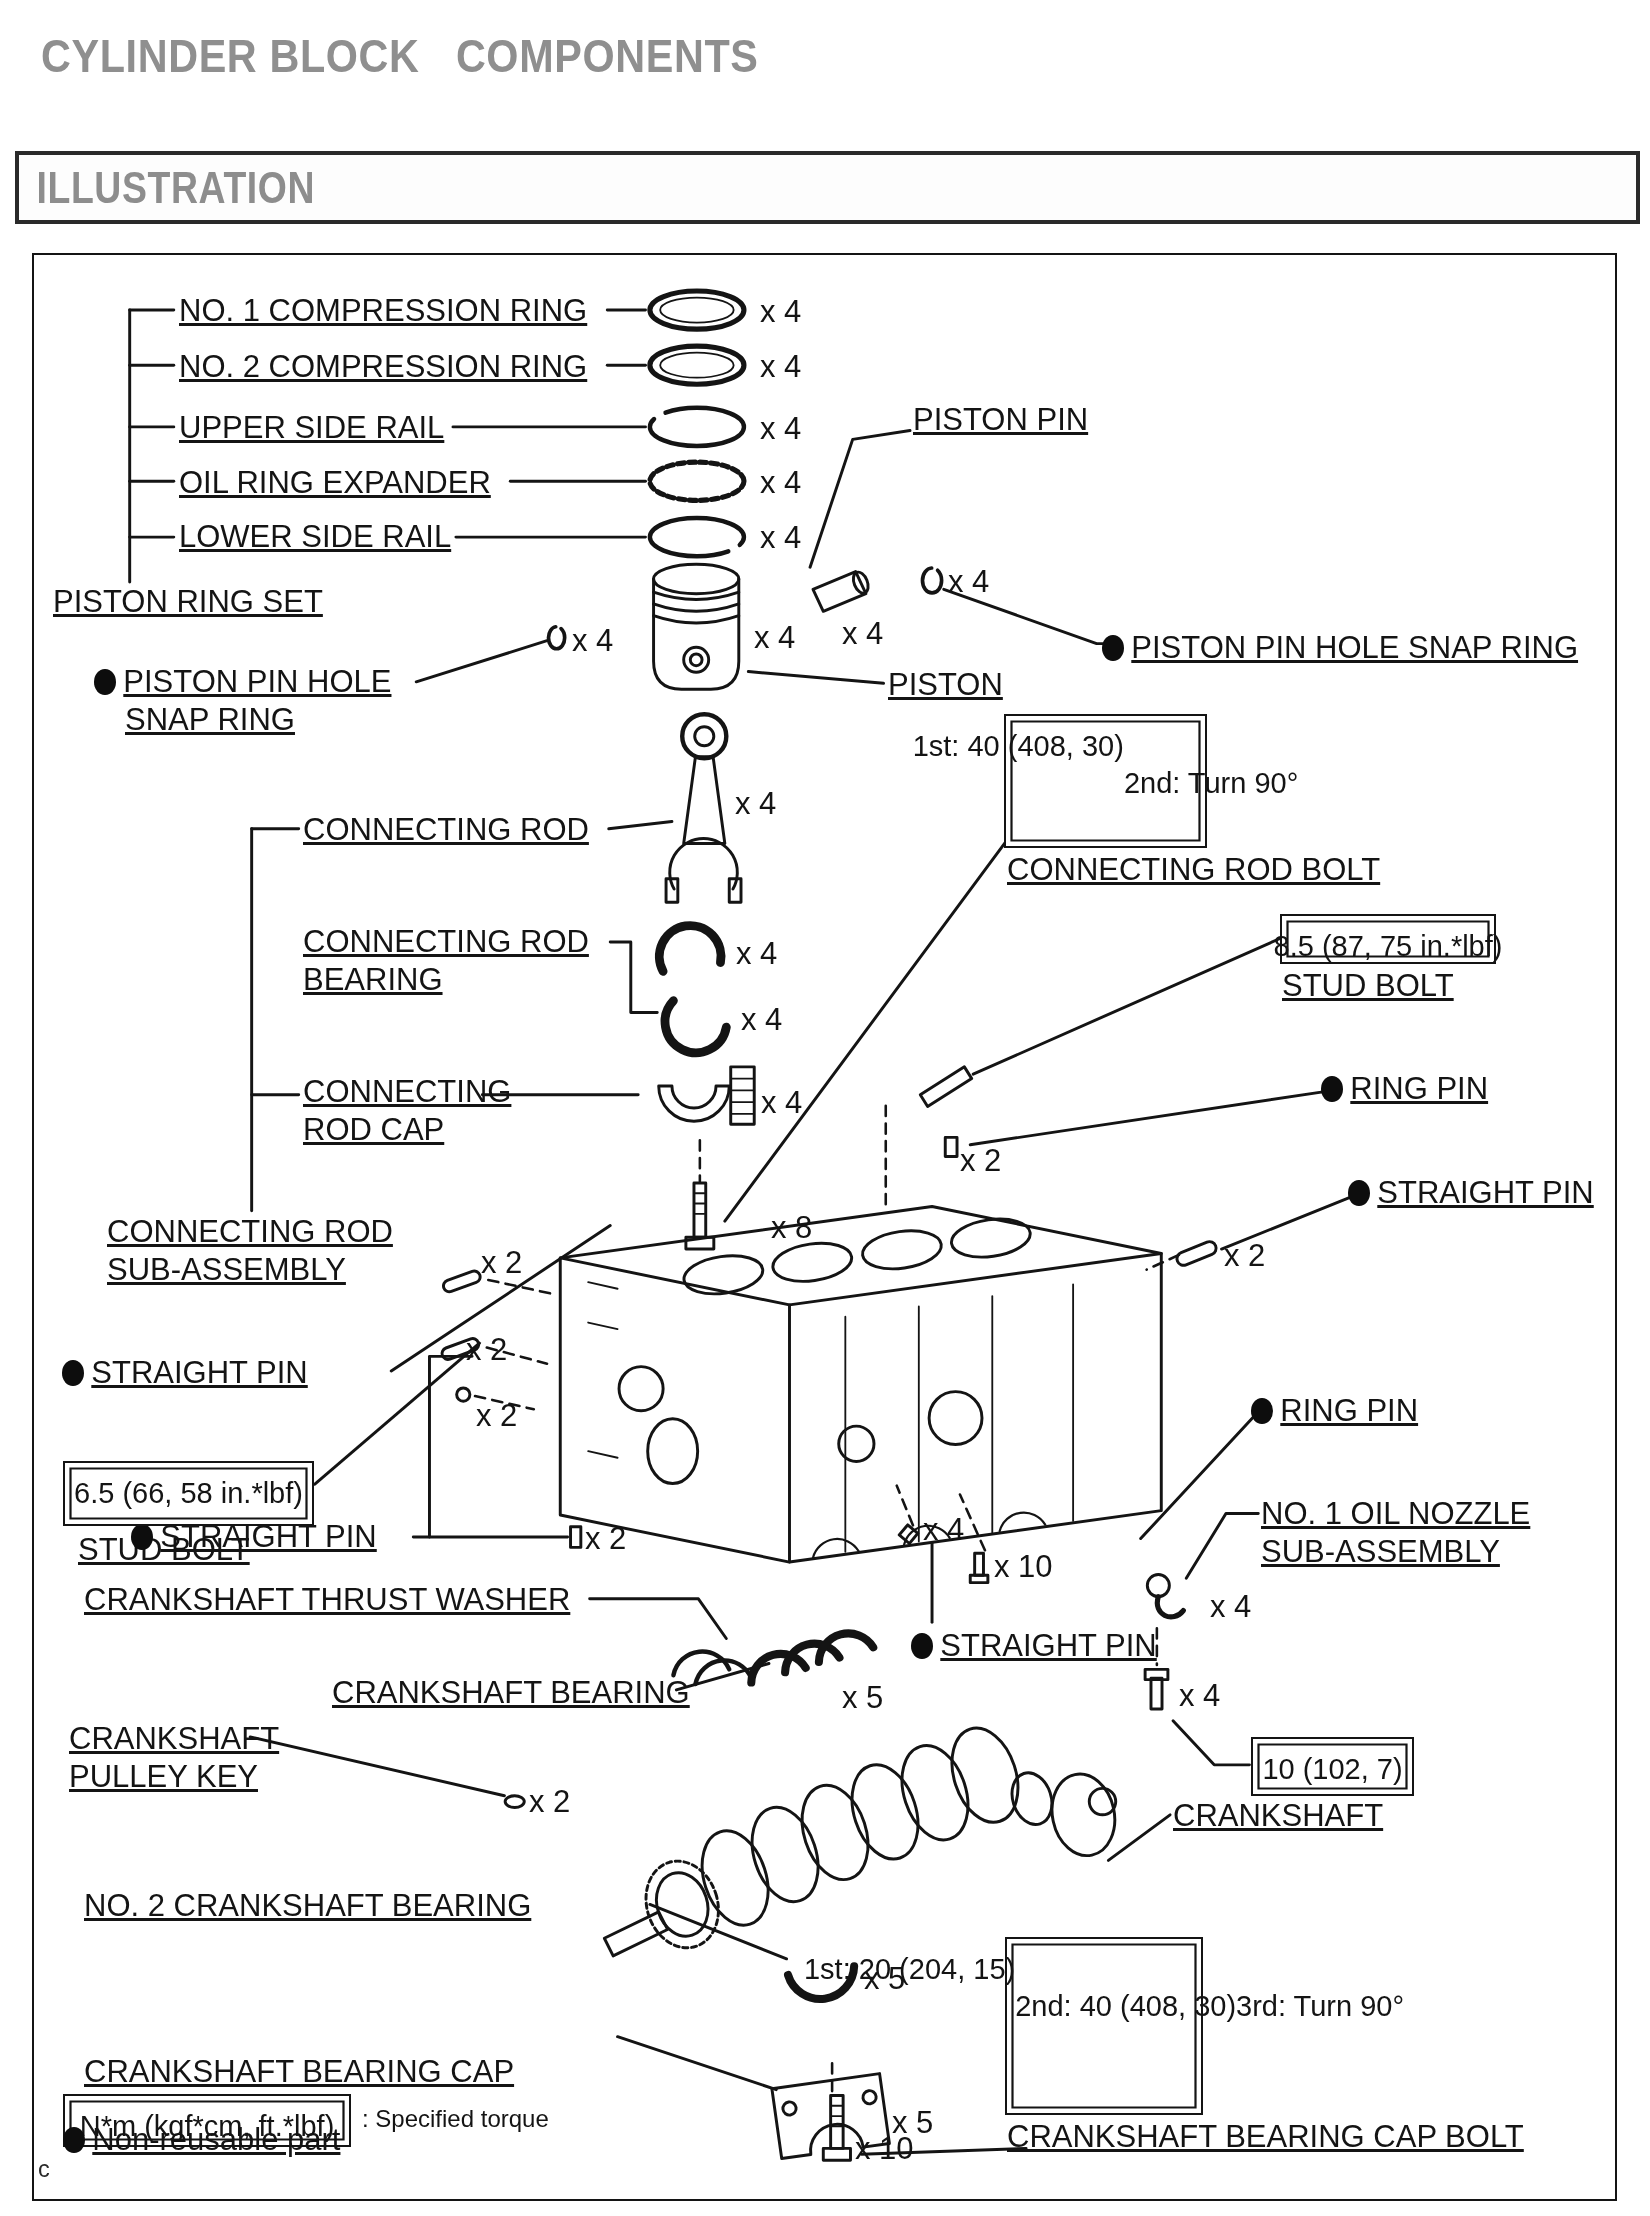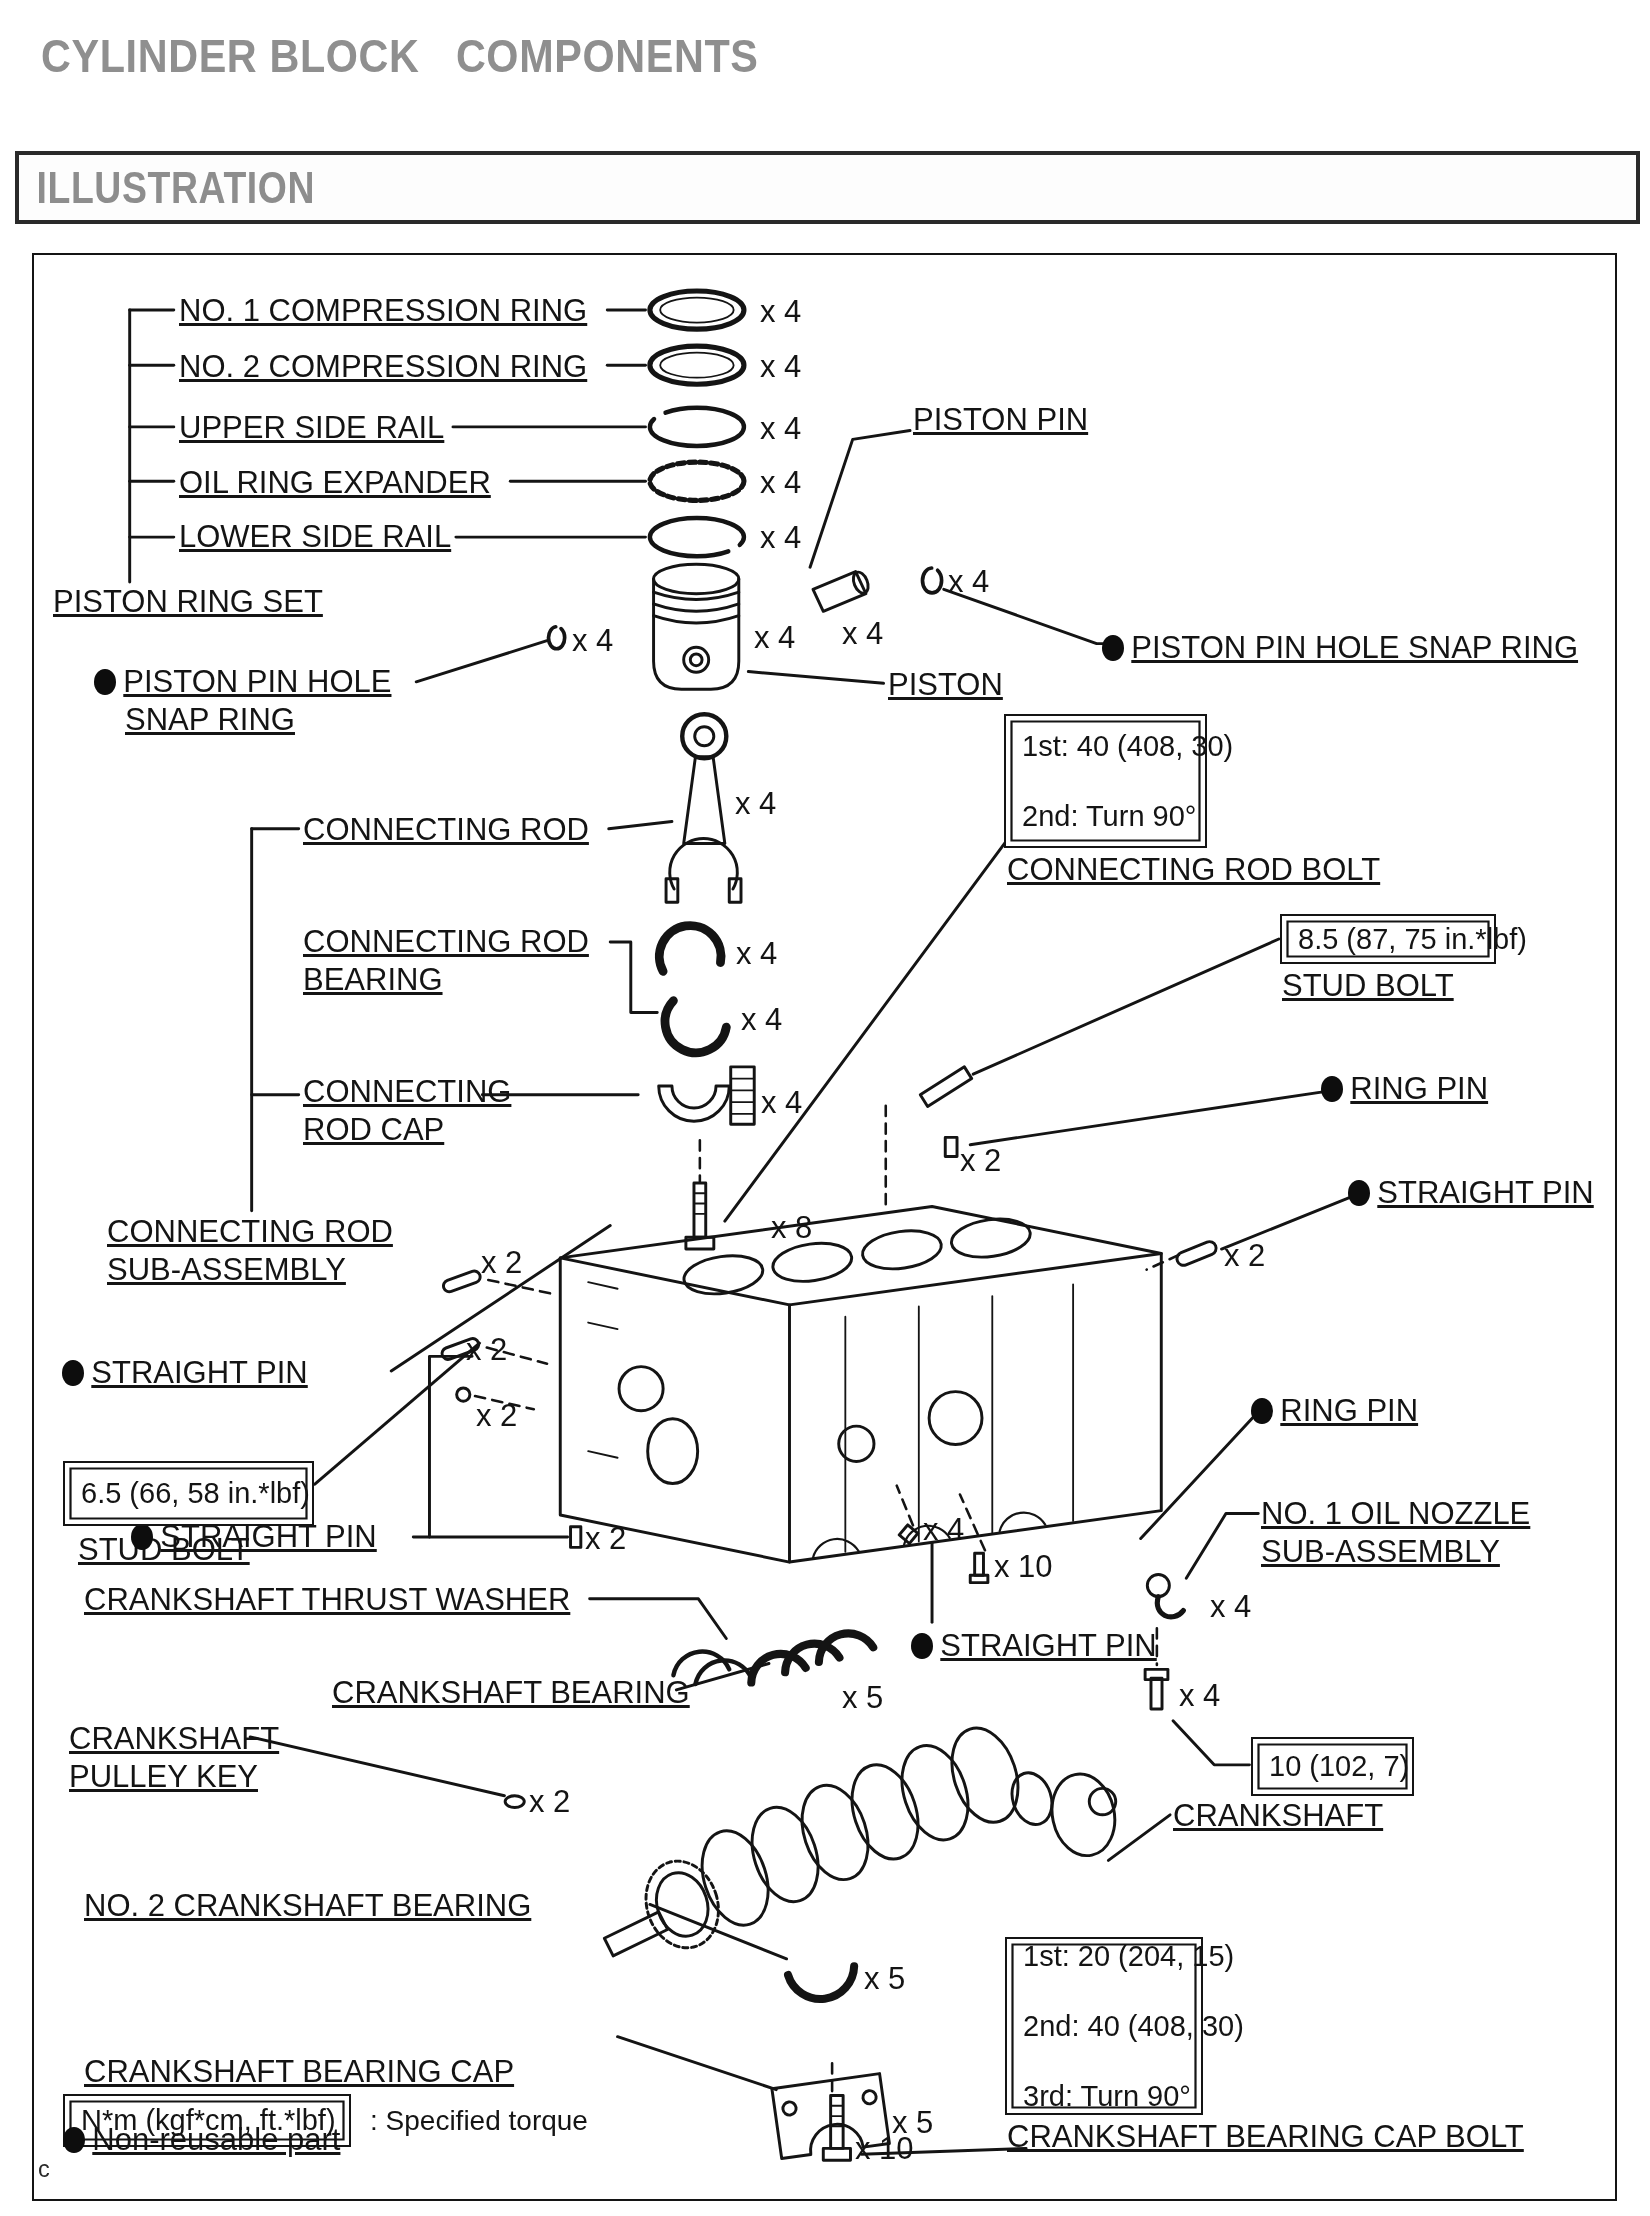--- a/index.html
+++ b/index.html
@@ -14,25 +14,25 @@
        transform-origin:left center;padding-left:20.6px;letter-spacing:0.7px;}
   .frame{position:absolute;left:32px;top:253px;width:1581px;height:1944px;border:2.9px solid #141414;}
   svg#art{position:absolute;left:0;top:0;}
   .lbl{position:absolute;font-size:31px;line-height:38px;white-space:nowrap;color:#141414;}
   .lbl .row{display:flex;align-items:center;text-decoration:underline;}
   .lbl .row.ind{padding-left:31px;}
   .bullet{display:inline-block;width:22px;height:26.5px;background:#0d0d0d;border-radius:50%;
        margin-right:7.3px;flex:0 0 auto;}
   .cnt{position:absolute;font-size:31px;white-space:nowrap;color:#141414;}
   .tbox{position:absolute;border:2.9px solid #141414;box-shadow:inset 0 0 0 4.4px #ffffff,inset 0 0 0 6.6px #141414;
-       background:#ffffff;display:flex;flex-direction:column;justify-content:center;
-       padding:5px 16px;font-size:29px;color:#141414;box-sizing:border-box;white-space:nowrap;}
+       background:#ffffff;display:flex;flex-direction:row;justify-content:center;
+       padding:14px 16px;font-size:29px;color:#141414;box-sizing:border-box;white-space:nowrap;}
   .tbox span{display:block;}
   .tbox span + span{margin-top:37px;}
-  .legend-note{position:absolute;font-size:28px;color:#141414;white-space:nowrap;margin-left:8px;}
+  .legend-note{position:absolute;font-size:24px;color:#141414;white-space:nowrap;}
   .cmark{position:absolute;font-size:23.5px;color:#2a2a2a;}
 </style>
 </head>
 <body>
 
 <div id="stage">
 
   <div class="page-title">CYLINDER BLOCK   COMPONENTS</div>
 
   <div class="sec-box">

